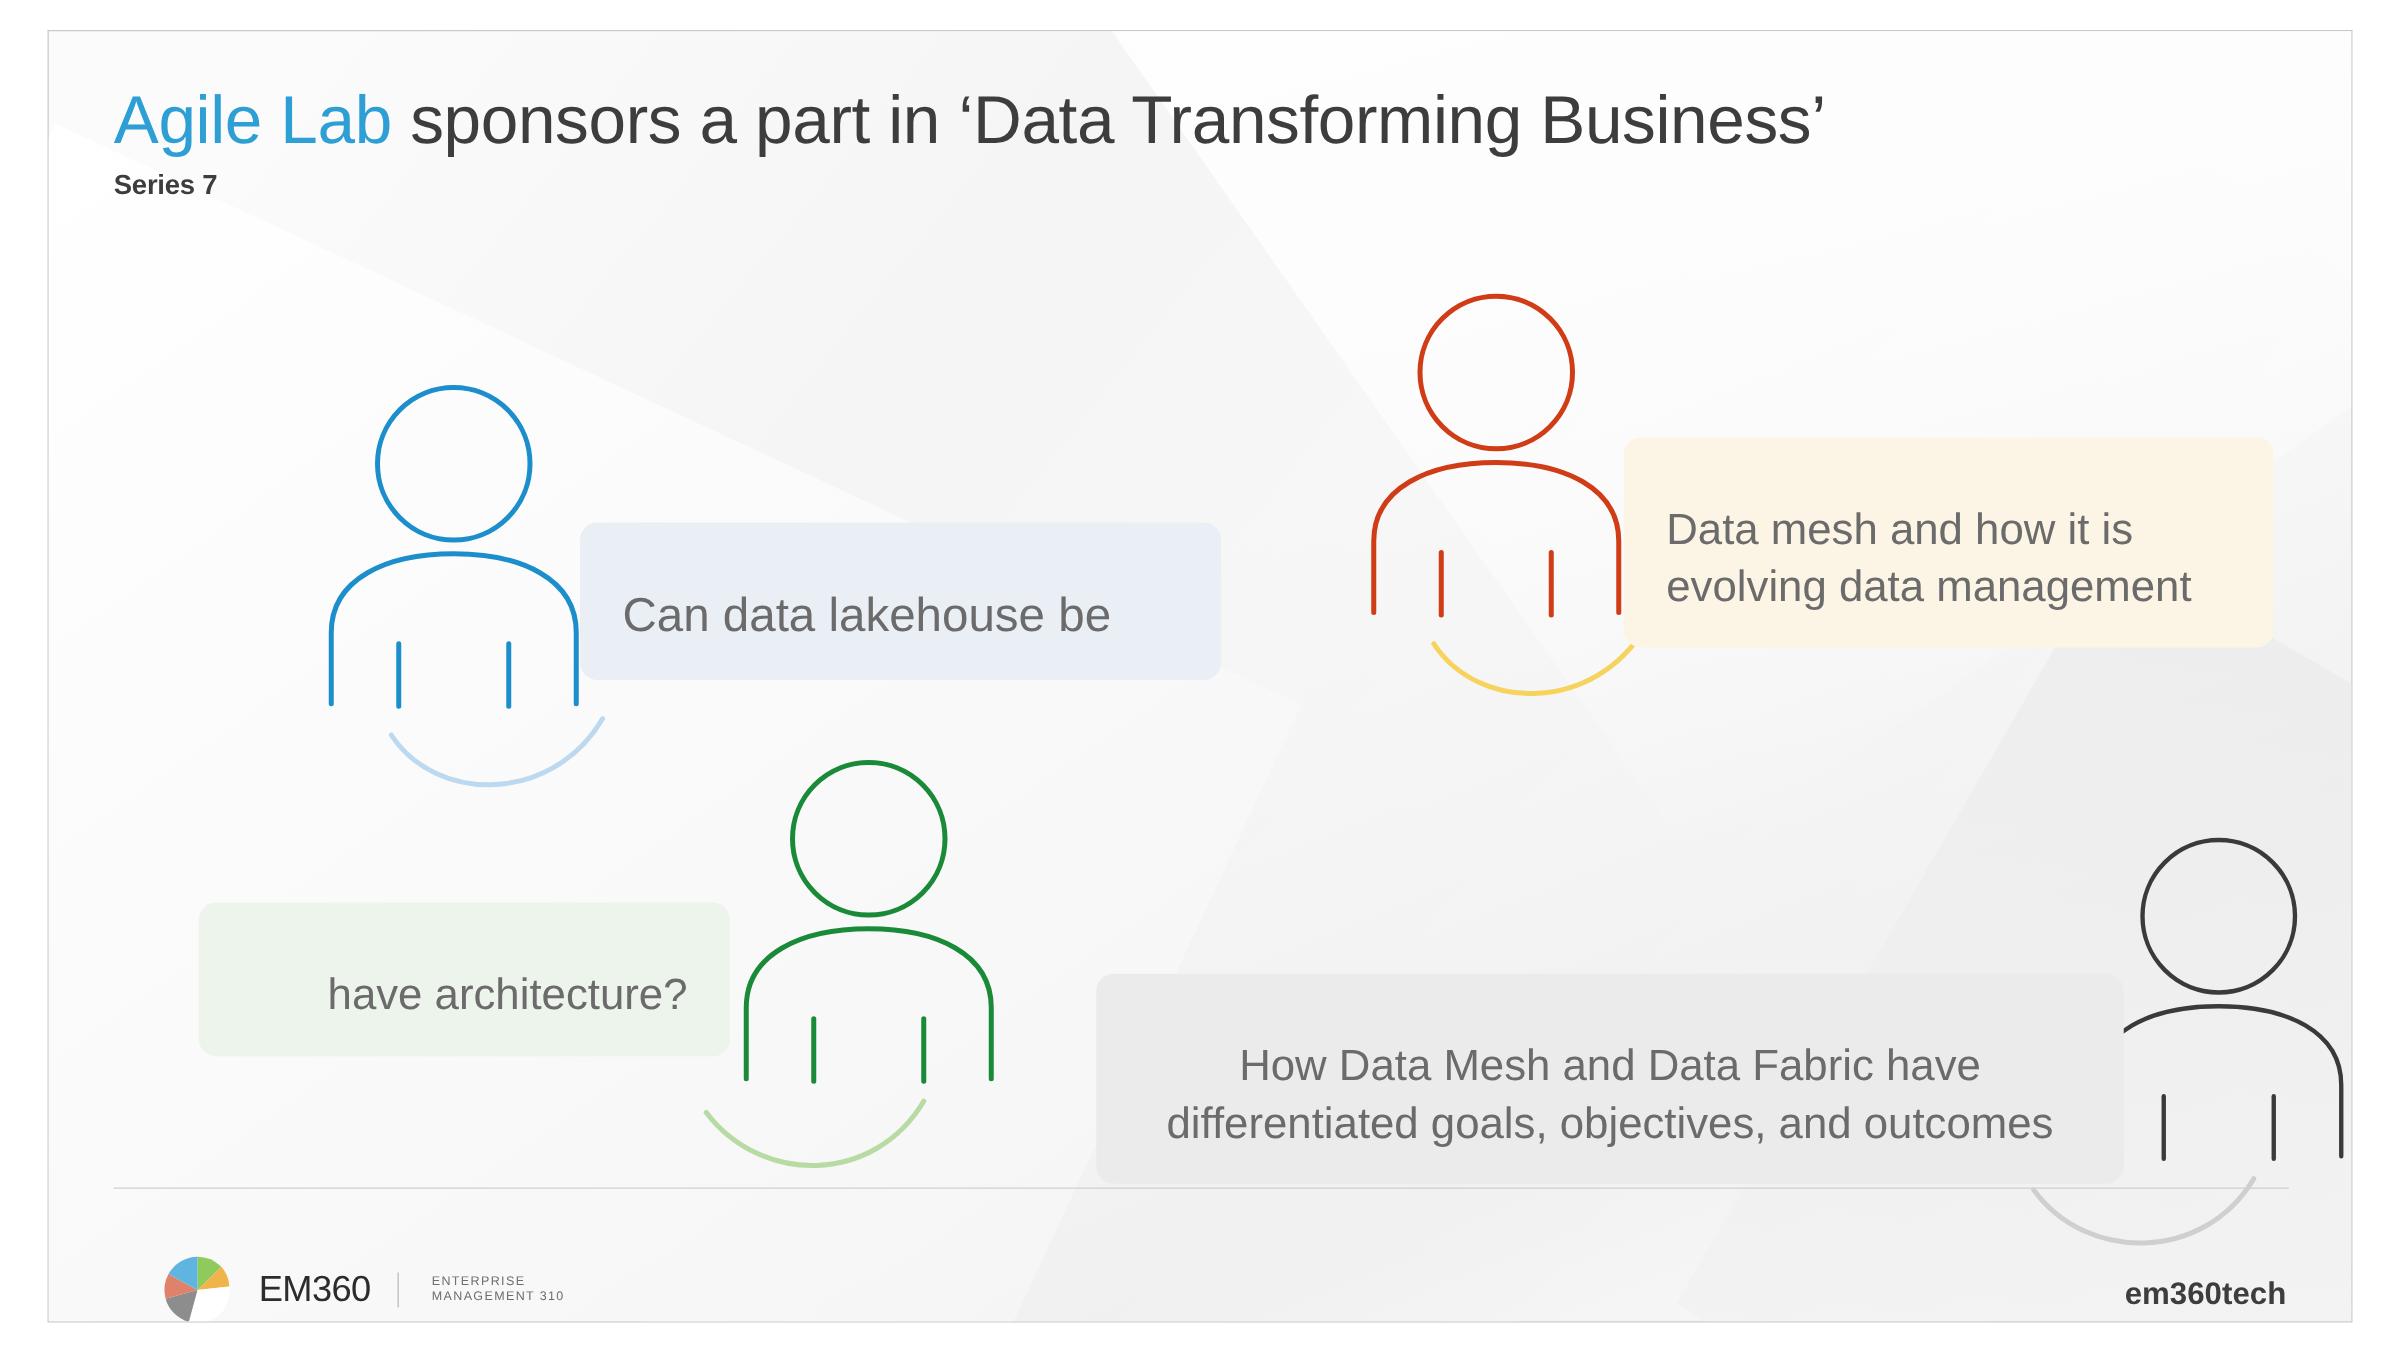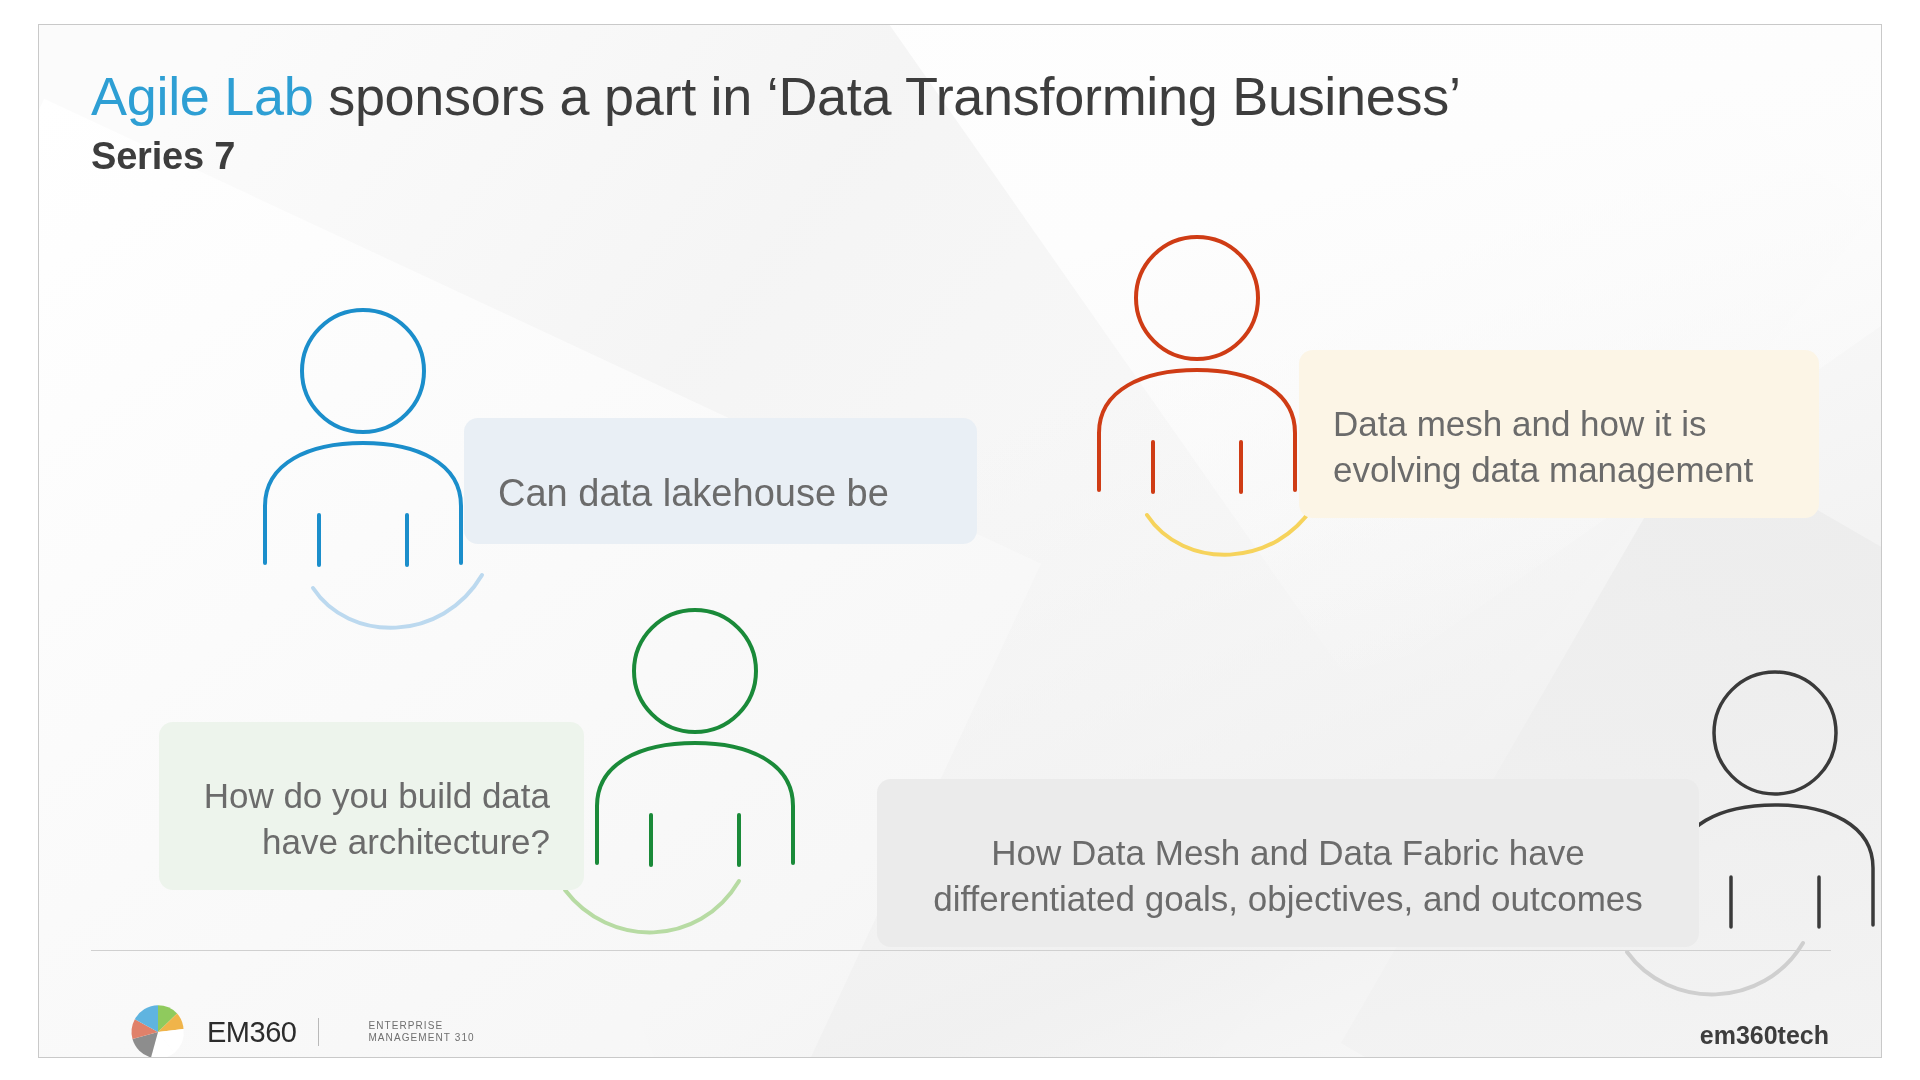--- a/index.html
+++ b/index.html
@@ -84,21 +84,21 @@
     line-height: 1.08;
     color: #3d3d3d;
     letter-spacing: -0.3px;
     white-space: nowrap;
   }
   .title .brand {
     color: #2e9fd4;
   }
   .subtitle {
     margin-top: 10px;
-    font-size: 38px;
+    font-size: 22px;
     font-weight: 700;
     color: #3d3d3d;
     letter-spacing: -0.2px;
   }
 
   
   .person {
     position: absolute;
   }
   .person svg { display: block; overflow: visible; }
@@ -181,21 +181,20 @@
     width: 1px;
     height: 28px;
     background: #b9b9b9;
     margin: 0 6px 0 2px;
   }
   .logo-sub {
     font-size: 10px;
     line-height: 1.25;
     color: #6e6e6e;
     letter-spacing: 1.1px;
-    margin-left: 23px;
   }
   .footer-right {
     position: absolute;
     right: 52px;
     top: 996px;
     font-size: 25px;
     font-weight: 700;
     color: #3d3d3d;
   }
 </style>
@@ -265,21 +264,20 @@
 
   <div class="bubble bubble-cream">
     <div class="txt">
       <div>Data mesh and how it is</div>
       <div>evolving data management</div>
     </div>
   </div>
 
   <div class="bubble bubble-green">
     <div class="txt">
-      <div>How do you build data</div>
       <div>have architecture?</div>
     </div>
   </div>
 
   <div class="bubble bubble-gray">
     <div class="txt">
       <div>How Data Mesh and Data Fabric have</div>
       <div>differentiated goals, objectives, and outcomes</div>
     </div>
   </div>

